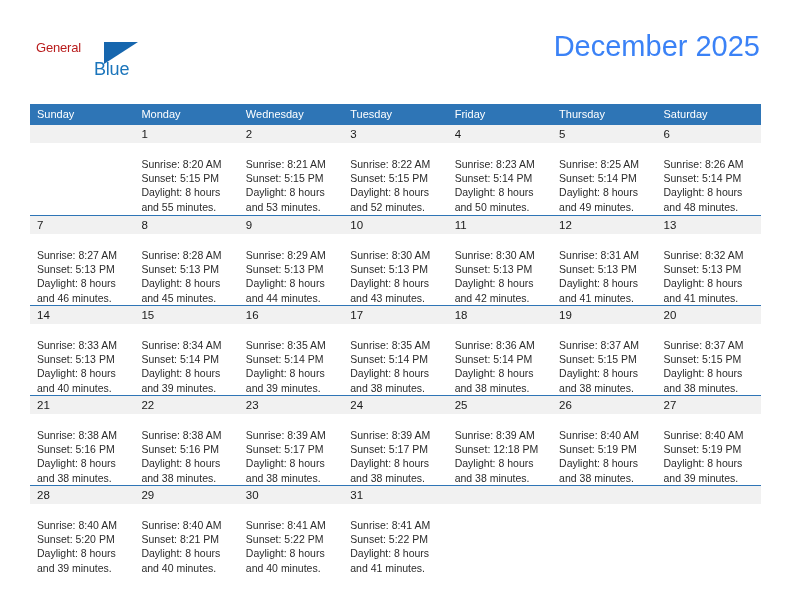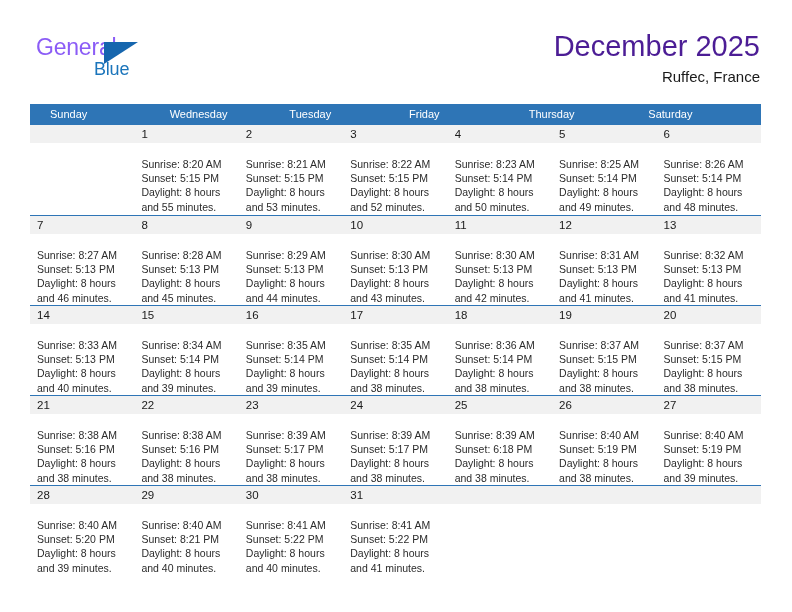--- a/index.html
+++ b/index.html
@@ -35,23 +35,23 @@
     position: absolute;
     left: 6px;
     top: 8px;
     width: 130px;
     height: 52px;
   }
   .logo-general {
     position: absolute;
     left: 0;
     top: 0;
-    font-size: 23px;
+    font-size: 13px;
     letter-spacing: -0.2px;
-    color: #8b5cf6;
+    color: #b91c1c;
     line-height: 23px;
   }
   .logo-triangle {
     position: absolute;
     left: 68px;
     top: 6px;
     width: 0;
     height: 0;
     border-left: 34px solid #1666ae;
     border-bottom: 22px solid transparent;
@@ -68,21 +68,21 @@
 
   .title-block {
     position: absolute;
     right: 0;
     top: 0;
     text-align: right;
   }
   .cal-title {
     font-size: 29px;
     font-weight: normal;
-    color: #4c1d95;
+    color: #3b82f6;
     line-height: 36px;
     white-space: nowrap;
   }
   .cal-subtitle {
     font-size: 15px;
     font-weight: normal;
     color: #1a1a1a;
     line-height: 22px;
     margin-top: 2px;
     white-space: nowrap;
@@ -93,21 +93,20 @@
     position: absolute;
     left: 30px;
     top: 104px;
     width: 731px;
   }
 
   .weekday-row {
     display: flex;
     background: #2e75b6;
     height: 21px;
-    padding-left: 13px;
   }
   .weekday {
     flex: 1 1 0;
     color: #ffffff;
     font-size: 11px;
     line-height: 21px;
     padding-left: 7px;
     box-sizing: border-box;
     white-space: nowrap;
     overflow: hidden;
@@ -169,29 +168,29 @@
   <div class="header">
 
     <div class="logo">
       <span class="logo-general">General</span>
       <span class="logo-triangle"></span>
       <span class="logo-blue">Blue</span>
     </div>
 
     <div class="title-block">
       <div class="cal-title">December 2025</div>
-      <div class="cal-subtitle">Ruffec, France</div>
     </div>
 
   </div>
 
   <div class="calendar">
 
     <div class="weekday-row">
       <div class="weekday">Sunday</div>
+      <div class="weekday">Monday</div>
       <div class="weekday">Wednesday</div>
       <div class="weekday">Tuesday</div>
       <div class="weekday">Friday</div>
       <div class="weekday">Thursday</div>
       <div class="weekday">Saturday</div>
     </div>
 
     <div class="weeks-container">
         <div class="week">
           <div class="dateband"></div>
@@ -426,21 +425,21 @@
               <div>Sunrise: 8:39 AM</div>
               <div>Sunset: 5:17 PM</div>
               <div>Daylight: 8 hours</div>
               <div>and 38 minutes.</div>
             </div>
           </div>
           <div class="day">
             <div class="day-num">25</div>
             <div class="day-info">
               <div>Sunrise: 8:39 AM</div>
-              <div>Sunset: 6:18 PM</div>
+              <div>Sunset: 12:18 PM</div>
               <div>Daylight: 8 hours</div>
               <div>and 38 minutes.</div>
             </div>
           </div>
           <div class="day">
             <div class="day-num">26</div>
             <div class="day-info">
               <div>Sunrise: 8:40 AM</div>
               <div>Sunset: 5:19 PM</div>
               <div>Daylight: 8 hours</div>

